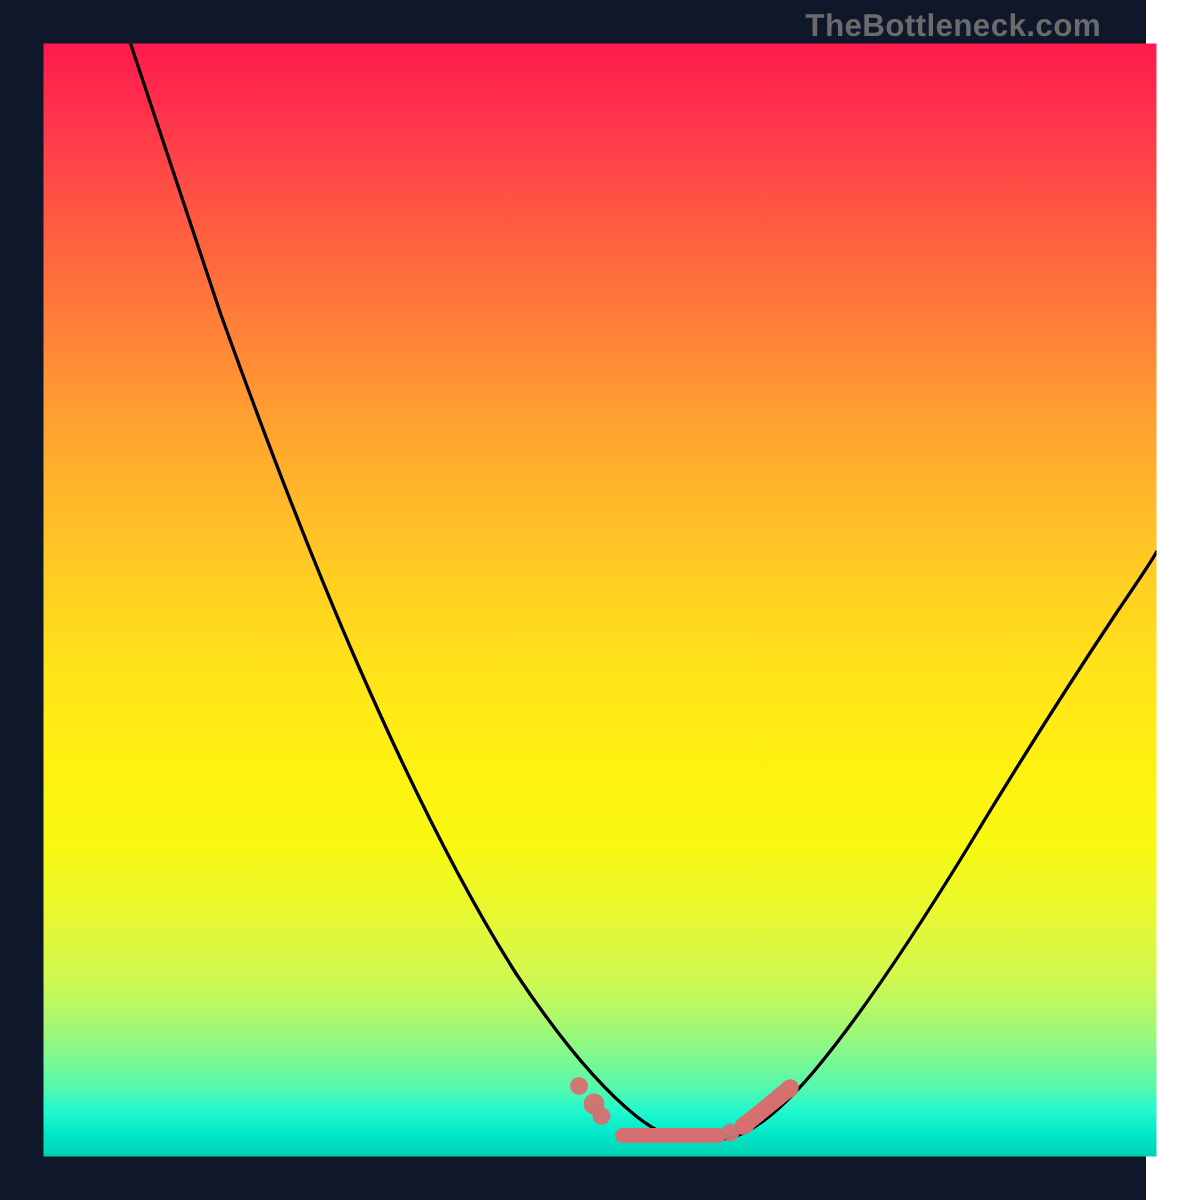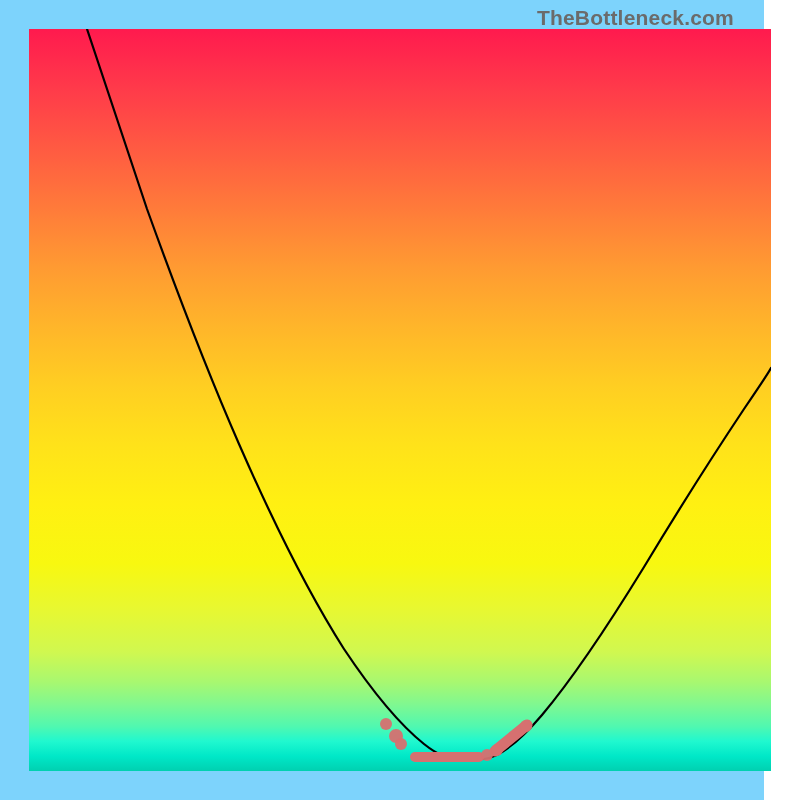--- a/index.html
+++ b/index.html
@@ -8,21 +8,21 @@
       box-sizing: border-box;
     }
     html, body {
       width: 800px;
       height: 800px;
       overflow: hidden;
     }
     .chart-container {
       width: 764px;
       height: 800px;
-      background: #7dd3fc;
+      background: #0f172a;
       position: relative;
     }
     .plot-area {
       position: absolute;
       left: 29px;
       top: 29px;
       width: 742px;
       height: 742px;
       background: linear-gradient(to bottom,
         #ff1a4e 0%,

